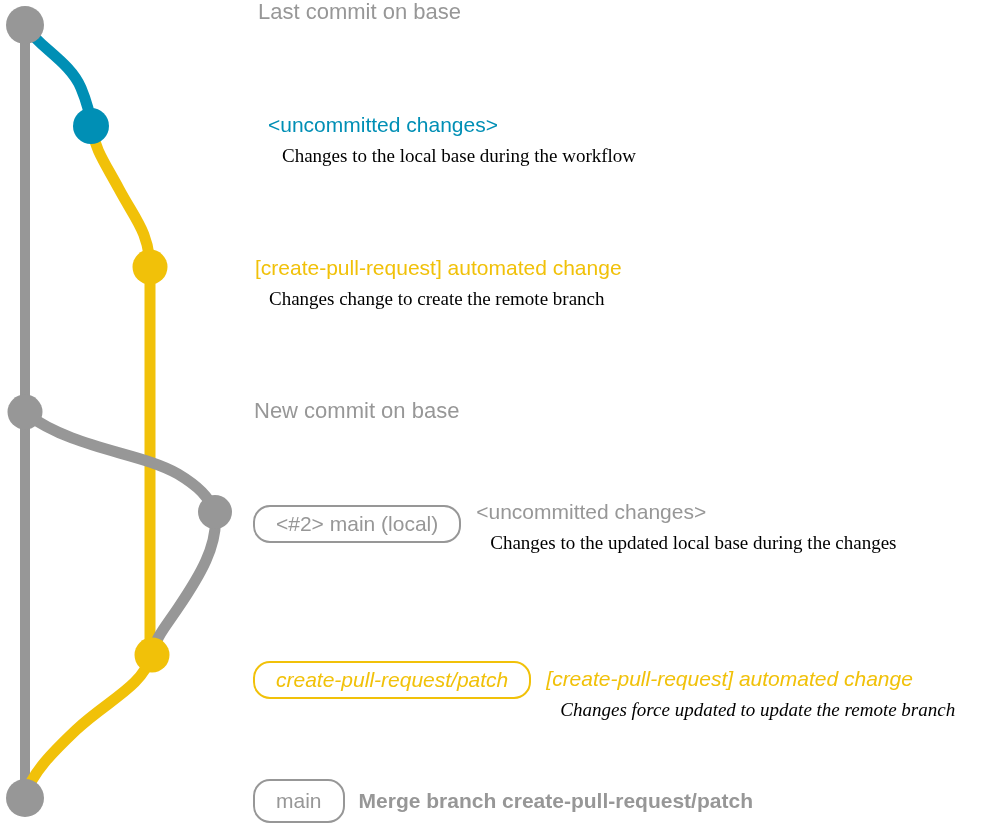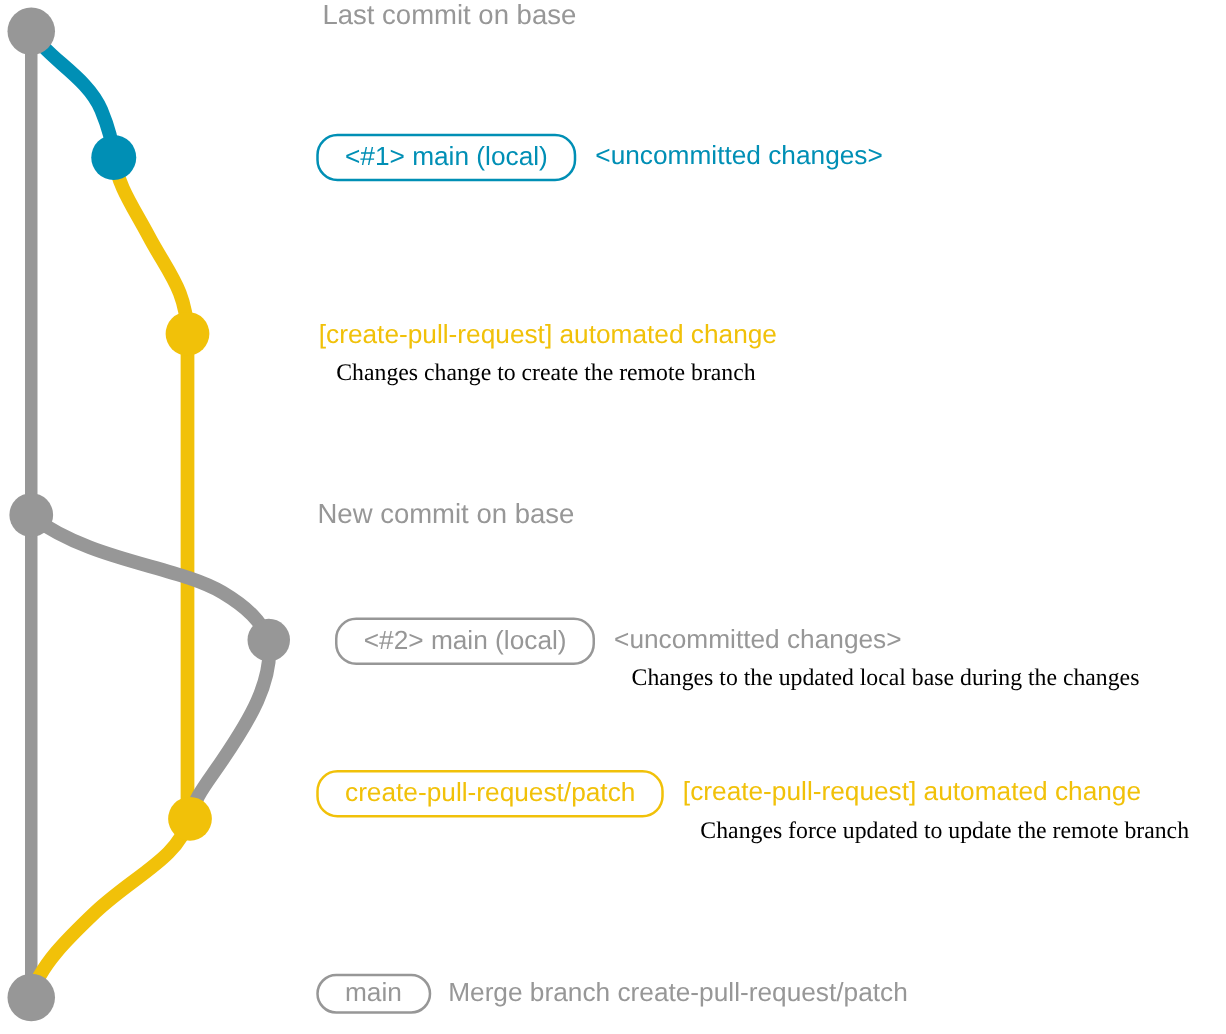--- a/index.html
+++ b/index.html
@@ -102,49 +102,49 @@
     <circle class="fill-yellow" cx="150" cy="267" r="17.5"></circle>
     <circle class="fill-gray" cx="25" cy="412" r="17.5"></circle>
     <circle class="fill-gray" cx="215" cy="512" r="17"></circle>
     <circle class="fill-yellow" cx="152" cy="655" r="17.5"></circle>
     <circle class="fill-gray" cx="25" cy="798" r="19"></circle>
   </svg>
 
   <div class="heading" style="left:258px; top:0;">Last commit on base</div>
 
   <div class="row" style="left:253px; top:107px;">
-    <span class="tag c-blue">&lt;#1&gt; main (local)</span>
     <div class="msgcol">
       <div class="msg c-blue">&lt;uncommitted changes&gt;</div>
+      <div class="detail">Changes to the local base during the workflow</div>
     </div>
   </div>
 
   <div class="row" style="left:255px; top:255px;">
     <div>
       <div class="msg c-yellow">[create-pull-request] automated change</div>
       <div class="detail">Changes change to create the remote branch</div>
     </div>
   </div>
 
   <div class="heading" style="left:254px; top:399px;">New commit on base</div>
 
-  <div class="row" style="left:268px; top:494px;">
+  <div class="row" style="left:253px; top:494px;align-items:center;">
     <span class="tag c-gray">&lt;#2&gt; main (local)</span>
     <div class="msgcol">
       <div class="msg c-gray">&lt;uncommitted changes&gt;</div>
       <div class="detail">Changes to the updated local base during the changes</div>
     </div>
   </div>
 
-  <div class="row" style="left:253px; top:616px;">
+  <div class="row" style="left:253px; top:661px;font-style:italic;">
     <span class="tag c-yellow">create-pull-request/patch</span>
     <div class="msgcol">
       <div class="msg c-yellow">[create-pull-request] automated change</div>
       <div class="detail">Changes force updated to update the remote branch</div>
     </div>
   </div>
 
   <div class="row center" style="left:253px; top:779px;">
-    <span class="tag c-gray" style="height:32px;">main</span>
-    <div class="msg c-gray" style="margin-left:14px;">Merge branch create-pull-request/patch</div>
+    <span class="tag c-gray" style="height:44px;">main</span>
+    <div class="msg c-gray" style="margin-left:14px;font-weight:bold;">Merge branch create-pull-request/patch</div>
   </div>
 
 </div>
 
 </body></html>

